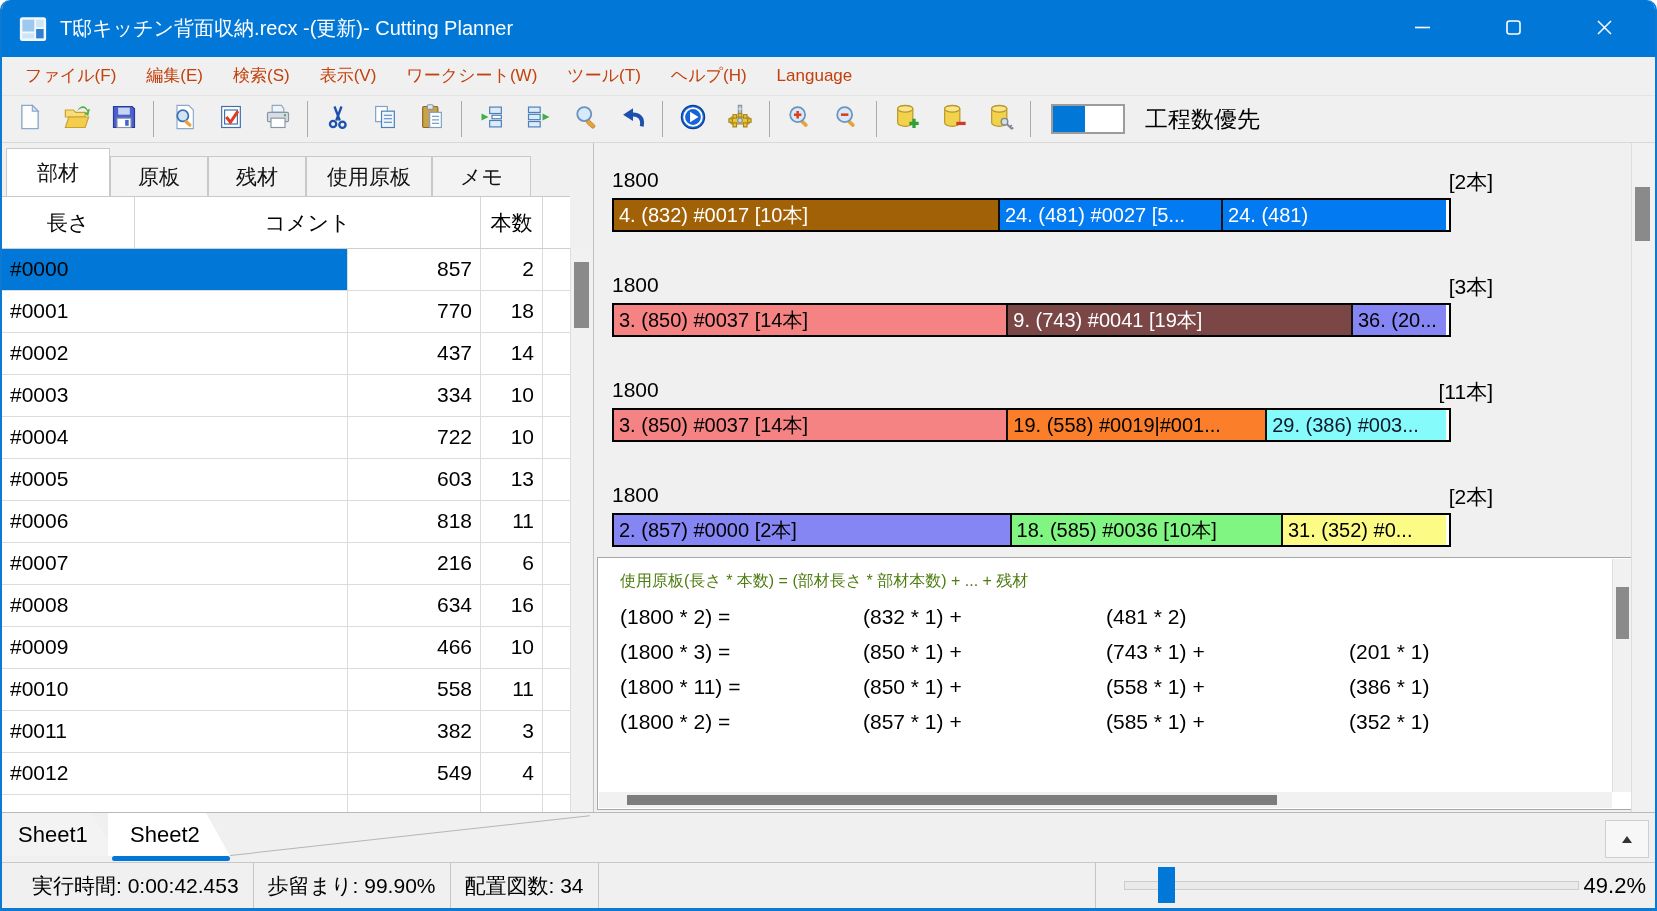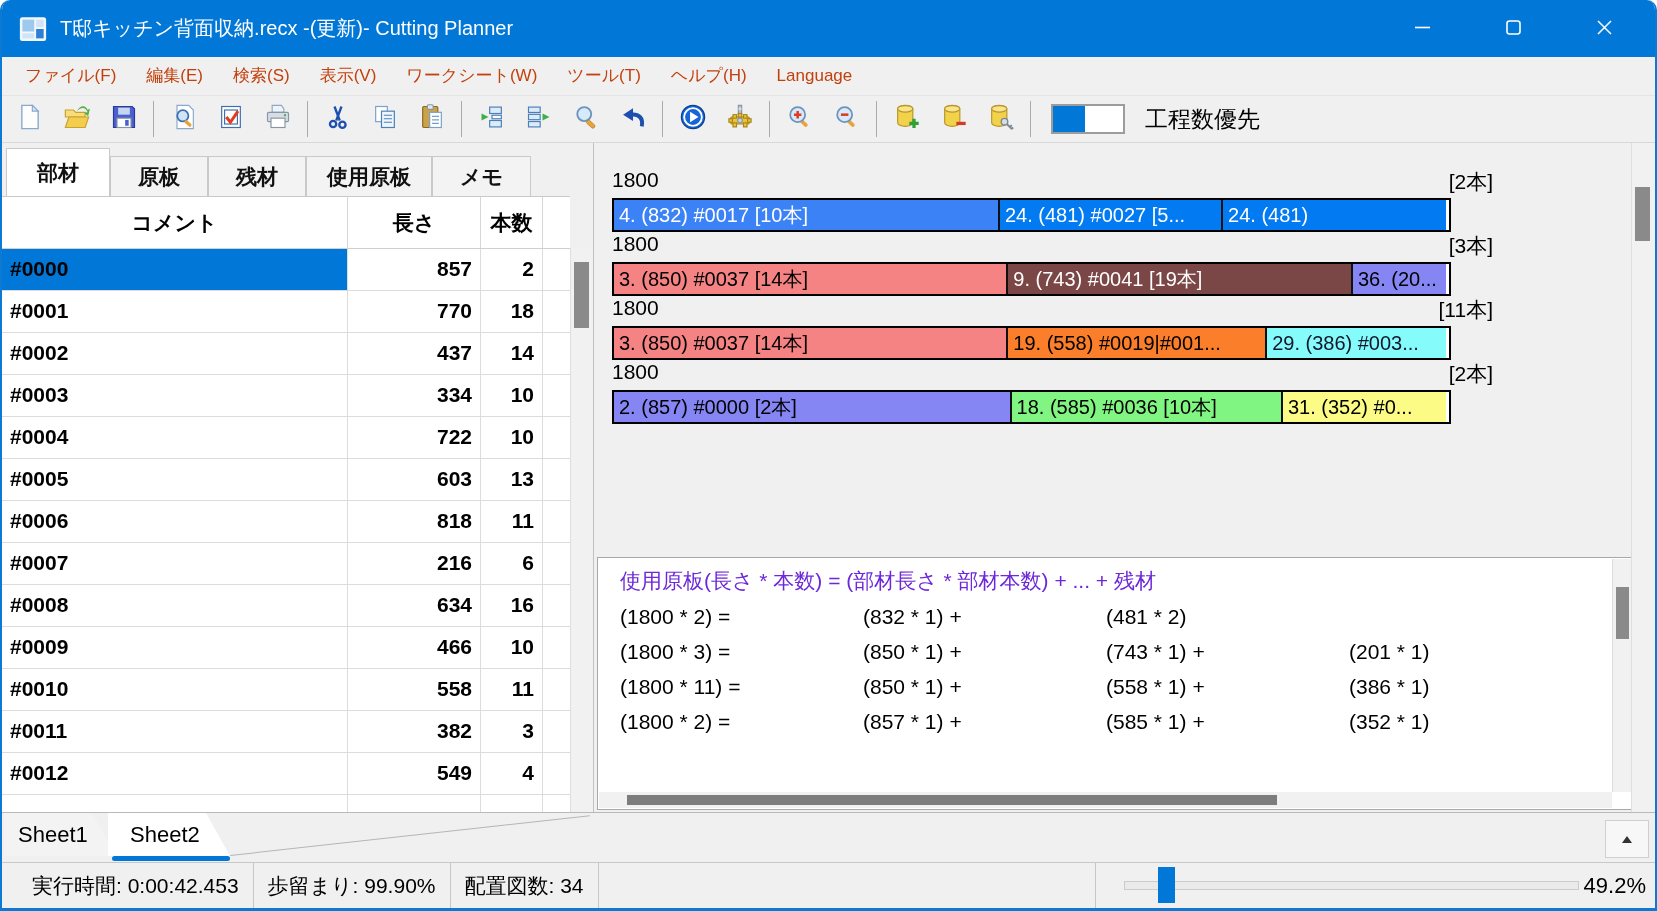--- a/index.html
+++ b/index.html
@@ -30,21 +30,21 @@
   .tb-btn svg { width:28px; height:28px; }
   .tb-sep { width:1px; height:36px; background:#ababab; margin:0 6px; }
   .priority { margin-left:14px; display:flex; align-items:center; gap:20px; }
   .priority-box { width:74px; height:30px; border:2px solid #9c9c9c; background:#fff; }
   .priority-fill { height:100%; background:#0178d7; }
   .priority-label { font-size:23px; color:#000; }
 
   
   .main { position:relative; height:669px; background:#f0f0f0; }
 
-  .left-panel { position:absolute; left:0; top:0; width:590px; height:100%;font-weight:bold; }
+  .left-panel { position:absolute; left:0; top:0; width:590px; height:100%; }
   .tabs { position:absolute; left:0; top:0; right:0; height:53px; display:flex; align-items:flex-end; padding-left:4px; background:#f0f0f0; }
   .tab { font-size:21px; color:#111; border:1px solid #c9c9c9; border-bottom:none; background:#f3f3f3; height:40px; line-height:40px; padding:0 27px; }
   .tab.active { background:#fff; height:48px; line-height:48px; padding:0 30px; }
   .tab.wide { padding:0 20px; }
 
   .ptable { position:absolute; left:0; top:53px; right:22px; bottom:0; background:#fff; border-top:1px solid #c9c9c9; overflow:hidden; }
   .trow, .thead { display:flex; }
   .thead { height:52px; border-bottom:1px solid #cfcfcf; }
   .th { font-size:21px; display:flex; align-items:center; justify-content:center; border-right:1px solid #d6d6d6; }
   .trow { height:42px; border-bottom:1px solid #dcdcdc; }
@@ -56,28 +56,28 @@
   .td.c-comment { padding-left:8px; }
   .td.c-len, .td.c-cnt { text-align:right; padding-right:8px; }
   .td.selected { background:#0178d7; color:#000; }
 
   .vscroll { position:absolute; background:#f1f1f1; border-left:1px solid #dedede; }
   .vscroll .thumb { position:absolute; left:3px; right:3px; background:#8a8a8a; }
   .left-vscroll { right:0; top:105px; bottom:0; width:22px; }
 
   .right-panel { position:absolute; left:591px; top:0; right:0; height:100%; border-left:1px solid #c2c2c2; background:#f0f0f0; }
   .diagrams { padding:25px 0 0 18px; }
-  .dblock { width:881px; }
+  .dblock { width:881px; margin-bottom:41px; }
   .dlabels { display:flex; justify-content:space-between; height:24px; font-size:21px; color:#000; }
   .dbar { margin-top:6px; width:839px; height:34px; border:2px solid #000; background:#fff; display:flex; }
   .dseg { height:100%; font-size:20px; line-height:30px; padding-left:5px; white-space:nowrap; overflow:hidden; }
   .dseg:not(:last-child) { border-right:2px solid #101010; box-shadow:1px 0 0 #fff; }
 
   .formula-panel { position:absolute; left:3px; top:414px; width:1037px; height:253px; background:#fff; border:1px solid #a8a8a8; padding:6px 0 0 22px; overflow:hidden; }
-  .f-header { font-size:21px; height:35px; line-height:34px; color:#6d28d9; }
+  .f-header { font-size:16px; height:35px; line-height:34px; color:#4d7c0f; }
   .f-row { display:grid; grid-template-columns:243px 243px 243px 243px; height:35px; font-size:21px; line-height:35px; color:#000; }
   .hscroll { position:absolute; left:1px; right:21px; bottom:1px; height:16px; background:#f1f1f1; }
   .hthumb { position:absolute; left:28px; width:650px; top:3px; height:10px; background:#7d7d7d; }
   .f-vscroll { right:1px; top:1px; bottom:17px; width:20px; }
   .right-vscroll { right:2px; top:0; bottom:0; width:22px; }
 
   
   .sheetbar { position:relative; height:50px; background:#f0f0f0; border-top:1px solid #b9b9b9; }
   .sheet-tab { position:absolute; top:0; height:43px; font-size:22px; color:#000; background:#f3f3f3;
     clip-path:polygon(0 0, calc(100% - 24px) 0, 100% 100%, 0 100%); line-height:43px; }
@@ -317,22 +317,22 @@
     <div class="left-panel">
       <div class="tabs" id="leftTabs">
           <div class="tab active">部材</div>
           <div class="tab">原板</div>
           <div class="tab">残材</div>
           <div class="tab wide">使用原板</div>
           <div class="tab">メモ</div>
         </div>
       <div class="ptable">
         <div class="thead">
+          <div class="th c-len">長さ</div>
           <div class="th c-comment">コメント</div>
-          <div class="th c-len">長さ</div>
           <div class="th c-cnt">本数</div>
           <div class="th c-fill"></div>
         </div>
         <div id="tbody">
             <div class="trow">
               <div class="td c-comment selected">#0000</div>
               <div class="td c-len">857</div>
               <div class="td c-cnt">2</div>
               <div class="td c-fill"></div>
             </div>
@@ -422,21 +422,21 @@
     </div>
 
     <div class="right-panel">
       <div class="diagrams" id="diagrams">
           <div class="dblock">
             <div class="dlabels">
               <span>1800</span>
               <span>[2本]</span>
             </div>
             <div class="dbar">
-              <div class="dseg" style="width: 46.2222%; background: #3b82f6; color: rgb(255, 255, 255);">4. (832) #0017 [10本]</div>
+              <div class="dseg" style="width: 46.2222%; background: #a16207; color: rgb(255, 255, 255);">4. (832) #0017 [10本]</div>
               <div class="dseg" style="width: 26.7222%; background: rgb(2, 122, 242); color: rgb(255, 255, 255);">24. (481) #0027 [5...</div>
               <div class="dseg" style="width: 26.7222%; background: rgb(2, 122, 242); color: rgb(255, 255, 255);">24. (481)</div>
             </div>
           </div>
           <div class="dblock">
             <div class="dlabels">
               <span>1800</span>
               <span>[3本]</span>
             </div>
             <div class="dbar">

